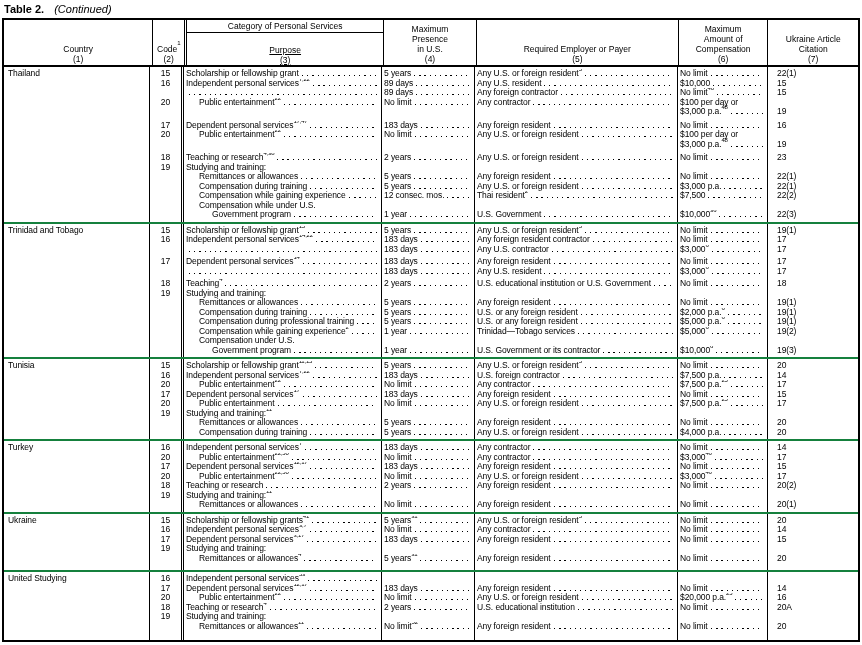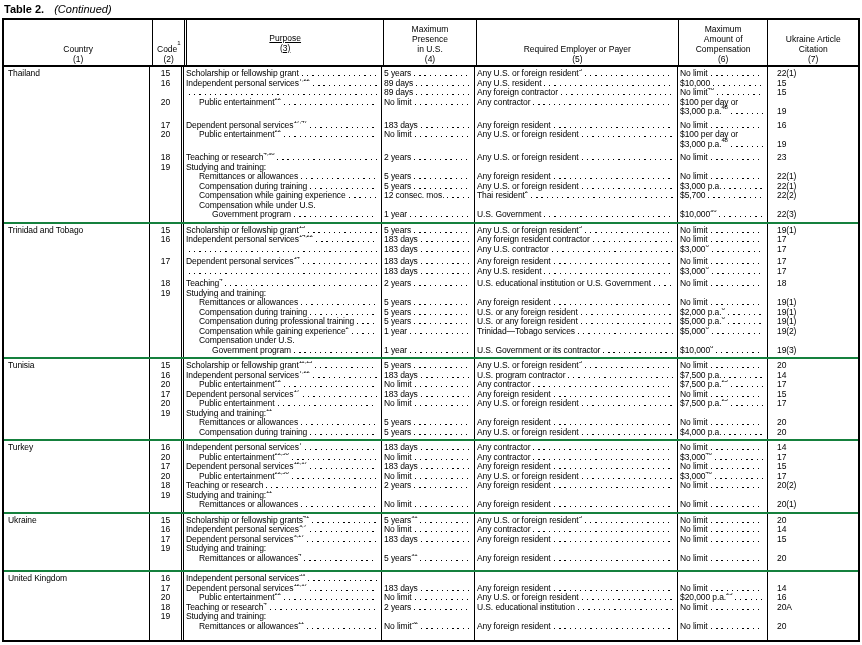--- a/index.html
+++ b/index.html
@@ -18,21 +18,21 @@
 
   
   .hdr { display: flex; border-bottom: 2px solid #000; text-align: center;
          font-size: 8.5px; line-height: 10px; height: 47px; }
   .h-cell { border-right: 1px solid #000; display: flex; flex-direction: column;
             justify-content: flex-end; padding: 1px 2px; }
   .h-country { width: 150px; }
   .h-code { width: 34px; border-right: 3px double #000; }
   .h-col3 { width: 198px; padding: 0; justify-content: flex-start; }
   .h-cat { border-bottom: 1px solid #000; padding: 1px 2px; }
-  .h-purp { flex: 1; display: flex; flex-direction: column; justify-content: center; text-decoration: underline; }
+  .h-purp { flex: 1; display: flex; flex-direction: column; justify-content: flex-end; text-decoration: underline; }
   .h-presence { width: 93px; }
   .h-payer { width: 203px; }
   .h-comp { width: 90px; }
   .h-cit { width: 90px; border-right: none; }
 
   
   .section { }
   .section + .section { border-top: 2px solid #15803d; }
   .row { display: flex; min-height: 0; }
   .cell { border-right: 1px solid #000; padding: 0 2px; overflow: hidden;
@@ -66,20 +66,21 @@
     <div class="hdr">
       <div class="h-cell h-country">
         <div>Country</div>
         <div>(1)</div>
       </div>
       <div class="h-cell h-code">
         <div><span>Code</span><sup>1</sup></div>
         <div>(2)</div>
       </div>
       <div class="h-cell h-col3">
+        <div class="h-cat">Category of Personal Services</div>
         <div class="h-purp">
           <div>Purpose</div>
           <div>(3)</div>
         </div>
       </div>
       <div class="h-cell h-presence">
         <div>Maximum</div>
         <div>Presence</div>
         <div>in U.S.</div>
         <div>(4)</div>
@@ -377,21 +378,21 @@
               <span>12 consec. mos.</span>
               <span class="leader"></span>
             </div>
             <div class="cell c-payer">
               <span>Thai resident</span>
               <sup>2</sup>
               <span class="leader"></span>
             </div>
             <div class="cell c-comp">
               <div class="comp-line">
-                <span>$5,700</span>
+                <span>$7,500</span>
                 <span class="leader"></span>
               </div>
             </div>
             <div class="cell c-cit"><span>22(2)</span></div>
           </div>
           <div class="row">
             <div class="cell c-country"></div>
             <div class="cell c-code"></div>
             <div class="cell c-purpose">
               <span class="ind" style="width: 13px;"></span>
@@ -807,21 +808,21 @@
             <div class="cell c-purpose">
               <span>Independent personal services</span>
               <sup>7,22</sup>
               <span class="leader"></span>
             </div>
             <div class="cell c-presence">
               <span>183 days</span>
               <span class="leader"></span>
             </div>
             <div class="cell c-payer">
-              <span>U.S. program contractor</span>
+              <span>U.S. foreign contractor</span>
               <span class="leader"></span>
             </div>
             <div class="cell c-comp">
               <div class="comp-line">
                 <span>$7,500 p.a.</span>
                 <span class="leader"></span>
               </div>
             </div>
             <div class="cell c-cit"><span>14</span></div>
           </div>
@@ -1284,21 +1285,21 @@
           <div class="row" style="height: 2px;">
             <div class="cell c-country"></div>
             <div class="cell c-code"></div>
             <div class="cell c-purpose"></div>
             <div class="cell c-presence"></div>
             <div class="cell c-payer"></div>
             <div class="cell c-comp"></div>
             <div class="cell c-cit"></div>
           </div>
           <div class="row">
-            <div class="cell c-country"><span>United Kingdom</span></div>
+            <div class="cell c-country"><span>United Studying</span></div>
             <div class="cell c-code"><span>16</span></div>
             <div class="cell c-purpose">
               <span>Independent personal services</span>
               <sup>53</sup>
               <span class="leader"></span>
             </div>
             <div class="cell c-presence"></div>
             <div class="cell c-payer"></div>
             <div class="cell c-comp"></div>
             <div class="cell c-cit"></div>

